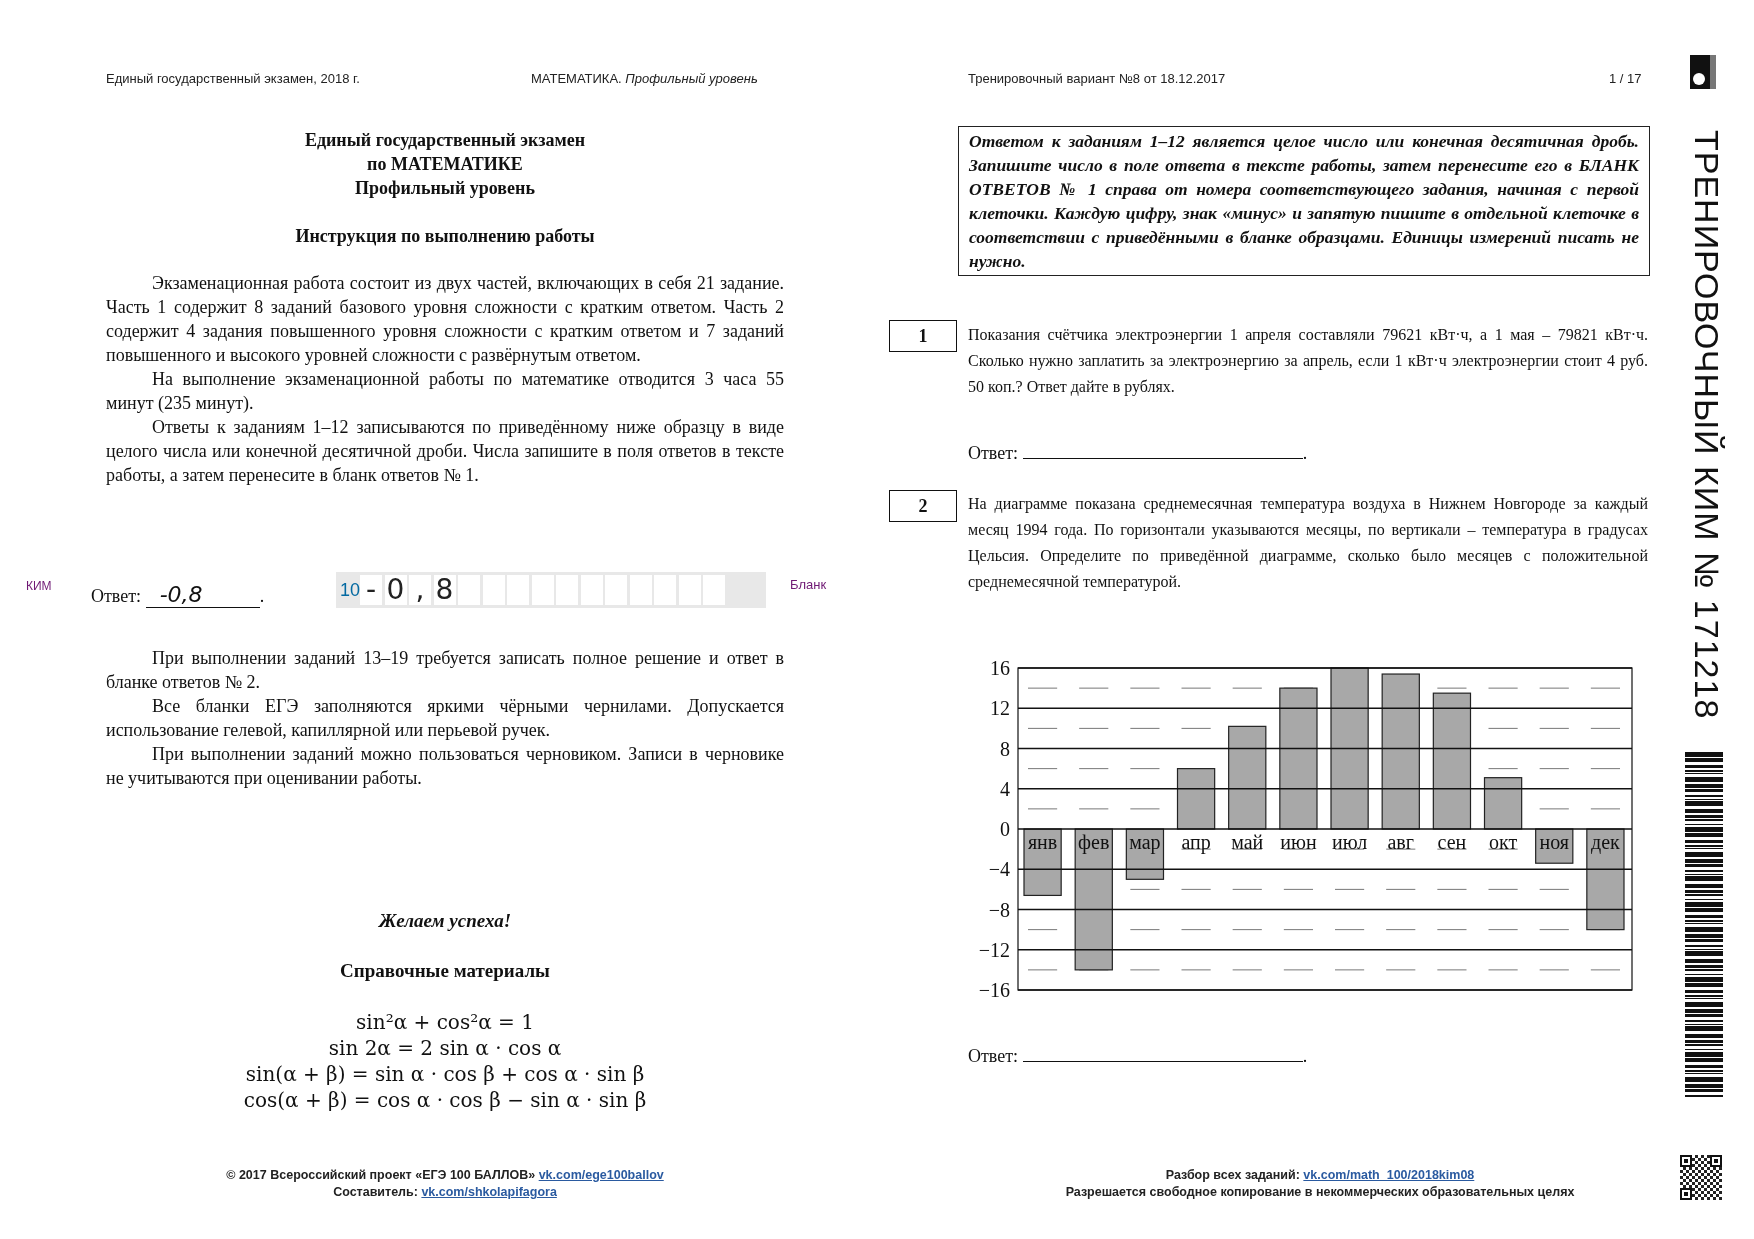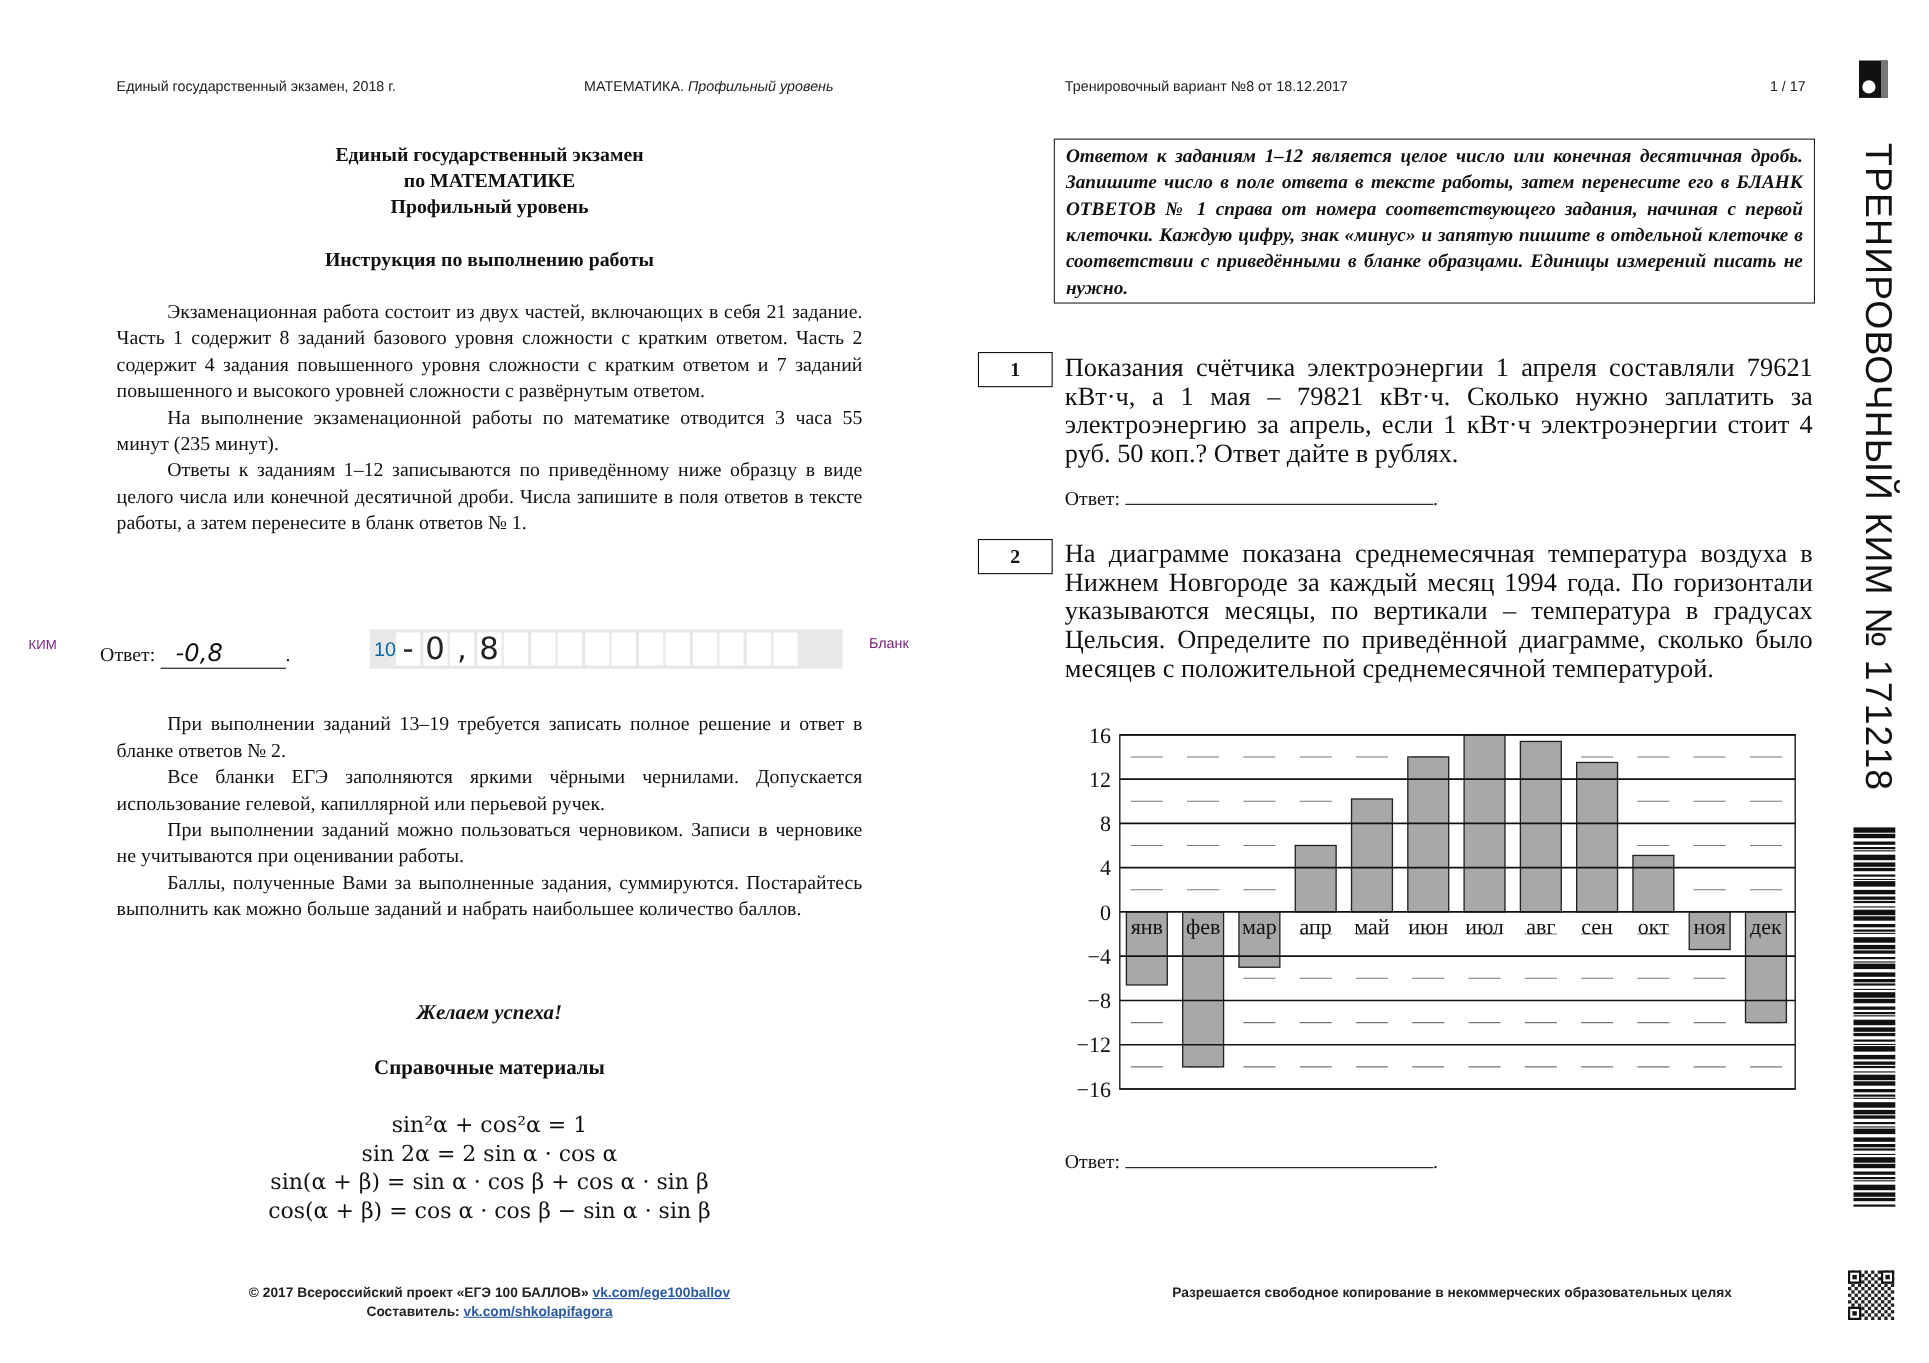--- a/index.html
+++ b/index.html
@@ -5,21 +5,21 @@
   html, body { margin:0; padding:0; background:#ffffff; }
   body { width:1754px; height:1239px; position:relative; overflow:hidden; font-family:"Liberation Serif", serif; color:#111; }
   .abs { position:absolute; }
   .hdr { font-family:"Liberation Sans", sans-serif; font-size:13px; color:#222; top:71px; }
   .hdr i { font-style:italic; }
   .left-col { left:106px; width:678px; }
   .title { text-align:center; font-weight:bold; font-size:18px; line-height:24px; }
   .para { font-size:18px; line-height:24px; text-align:justify; text-indent:46px; margin:0; }
   .rule-box { left:958px; top:126px; width:670px; border:1.5px solid #222; padding:2px 10px; font-style:italic; font-weight:bold; font-size:17.5px; line-height:24px; text-align:justify; }
   .task-num { width:66px; height:30px; border:1.5px solid #111; font-weight:bold; font-size:18px; text-align:center; line-height:30px; }
-  .task-text { font-size:24px; line-height:26px; text-align:justify; }
+  .task-text { font-size:16px; line-height:26px; text-align:justify; }
   .answer-label { font-size:18px; }
   .answer-line { display:inline-block; border-bottom:1.5px solid #111; width:280px; height:18px; vertical-align:baseline; }
   .footer { font-family:"Liberation Sans", sans-serif; font-size:12.5px; text-align:center; line-height:17px; color:#222;font-weight:bold; }
   .footer a { color:#2a5aa0; text-decoration:underline; }
   .kim-small { font-family:"Liberation Sans", sans-serif; font-size:12px; color:#701a75; }
   .cells { left:336px; top:572px; width:430px; height:36px; background:#e8e8e8; display:flex; align-items:center; padding-left:4px; box-sizing:border-box; }
   .cell { width:22px; height:30px; background:#fff; margin-right:2.5px; font-family:"DejaVu Sans", sans-serif; font-size:28px; line-height:30px; text-align:center; color:#222; }
   .formula { text-align:center; font-size:20px; line-height:26px; font-family:"DejaVu Serif", serif; }
   .vtext { left:1688px; top:130px; width:40px; height:600px; }
   .vtext span { display:block; transform:rotate(90deg); transform-origin:left top; position:absolute; left:38px; top:0; white-space:nowrap; font-family:"Liberation Sans", sans-serif; font-size:34px; letter-spacing:1px; color:#111; }
@@ -74,21 +74,20 @@
   <div class="cell"></div>
   <div class="cell"></div>
   <div class="cell"></div>
 </div>
 <div class="abs kim-small" style="left:790px;top:577px;font-size:13px;">Бланк</div>
 
 <div class="abs left-col" style="top:646px;">
   <p class="para">При выполнении заданий 13–19 требуется записать полное решение и ответ в бланке ответов № 2.</p>
   <p class="para">Все бланки ЕГЭ заполняются яркими чёрными чернилами. Допускается использование гелевой, капиллярной или перьевой ручек.</p>
   <p class="para">При выполнении заданий можно пользоваться черновиком. Записи в черновике не учитываются при оценивании работы.</p>
-  <p class="para">Баллы, полученные Вами за выполненные задания, суммируются. Постарайтесь выполнить как можно больше заданий и набрать наибольшее количество баллов.</p>
 </div>
 
 <div class="abs left-col" style="top:910px;text-align:center;font-size:19px;font-weight:bold;font-style:italic;">Желаем успеха!</div>
 <div class="abs left-col title" style="top:959px;font-size:19px;">Справочные материалы</div>
 
 <div class="abs left-col" style="top:1009px;">
   <div class="formula">sin²α + cos²α = 1</div>
   <div class="formula">sin 2α = 2 sin α · cos α</div>
   <div class="formula">sin(α + β) = sin α · cos β + cos α · sin β</div>
   <div class="formula">cos(α + β) = cos α · cos β − sin α · sin β</div>
@@ -260,20 +259,24 @@
       <text x="645.4166666666666" y="199" text-anchor="middle" font-size="20" font-family="Liberation Serif, serif" fill="#111">дек</text>
     </svg>
 </div>
 
 <div class="abs answer-label" style="left:968px;top:1043px;">
   <span>Ответ:</span>
   <span class="answer-line"></span><span>.</span>
 </div>
 
 <div class="abs footer" style="left:980px;width:680px;top:1167px;">
+  <div>
+    <span>Разбор всех заданий:</span>
+    <a>vk.com/math_100/2018kim08</a>
+  </div>
   <div>Разрешается свободное копирование в некоммерческих образовательных целях</div>
 </div>
 
 <div class="abs vtext">
   <span>ТРЕНИРОВОЧНЫЙ КИМ № 171218</span>
 </div>
 <div class="abs" style="left:1683px;top:752px;width:42px;height:350px;">
   <svg width="42" height="350" id="barcode-svg">
       <rect x="2" y="0" width="38" height="5" fill="#111"></rect>
       <rect x="2" y="6" width="38" height="4" fill="#111"></rect>

